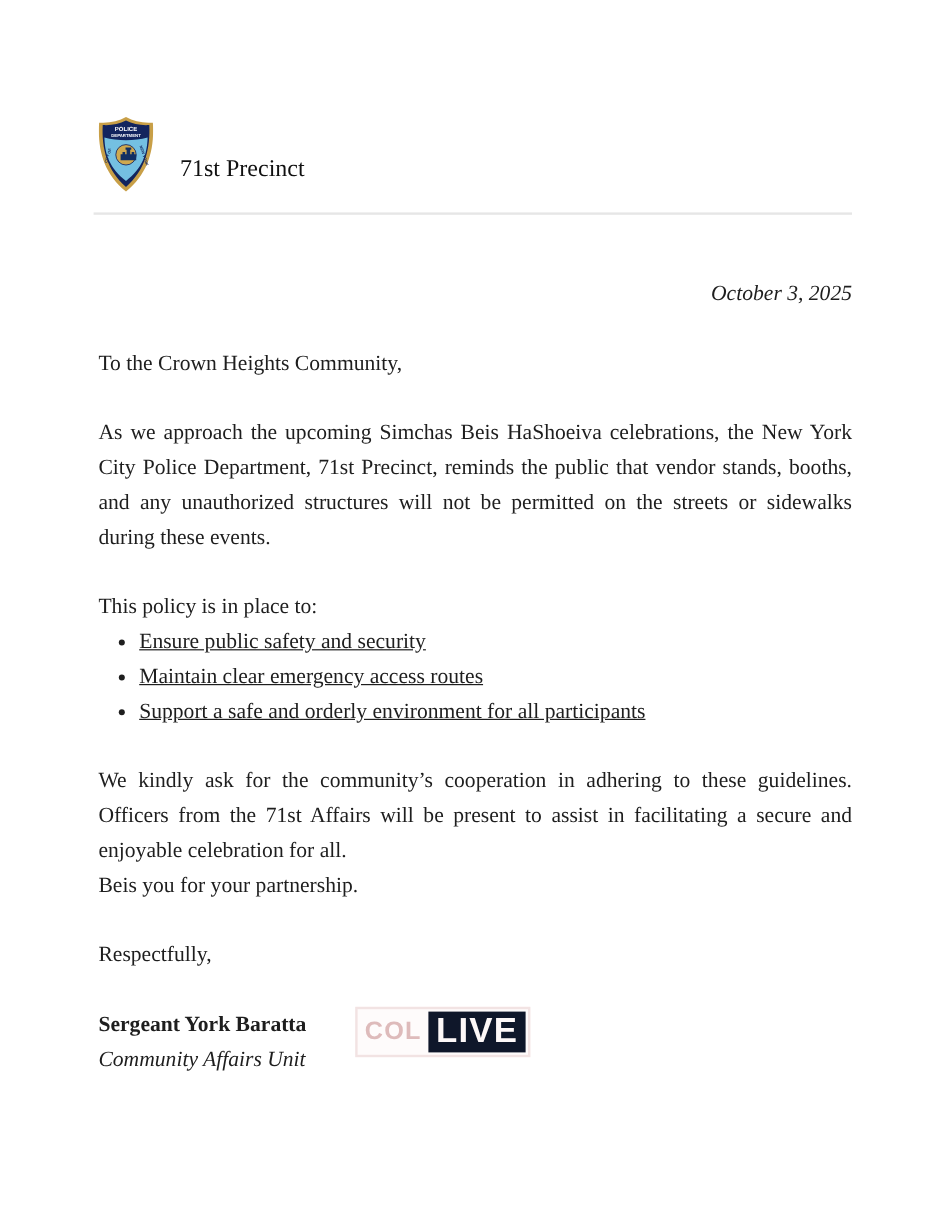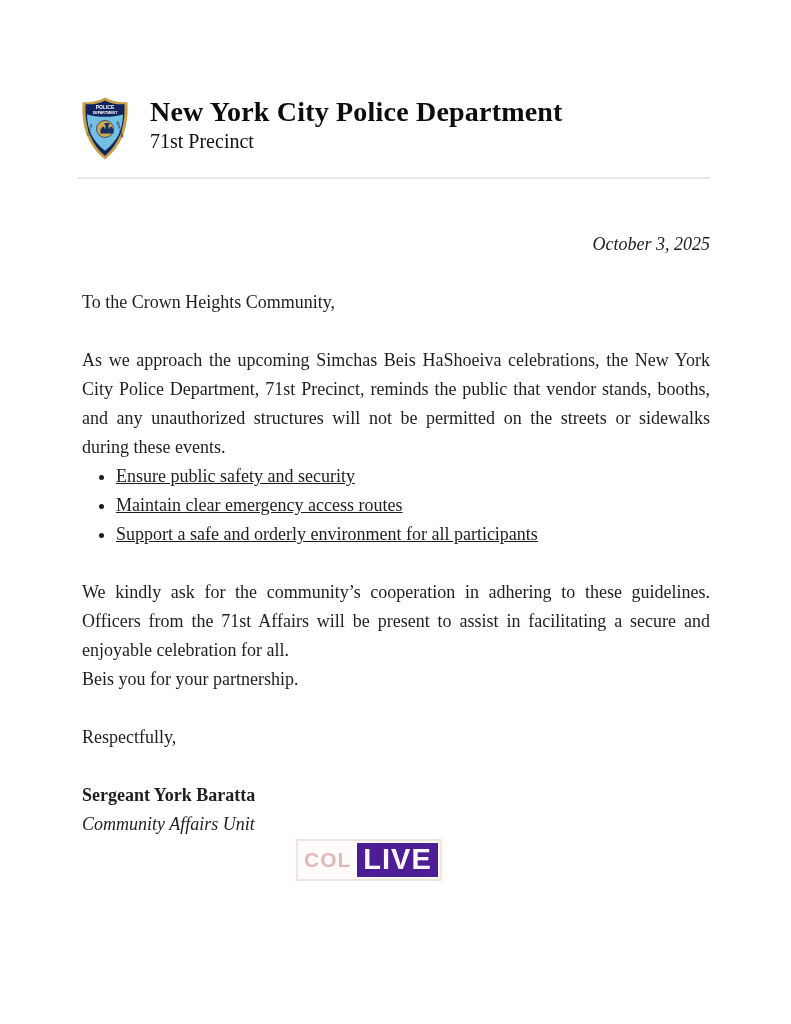--- a/index.html
+++ b/index.html
@@ -53,21 +53,21 @@
     font-family: "Liberation Sans", "DejaVu Sans", sans-serif;
     font-weight: bold; letter-spacing: 1px;
   }
   .wm-col {
     padding: 1px 4px 1px 6px;
     font-size: 21px; line-height: 36px;
     color: #debbbb;
   }
   .wm-live {
     margin: 2px;
-    background: #4c1d95; color: #fdf8f8;
+    background: #0f172a; color: #fdf8f8;
     font-size: 29px; line-height: 32px;
     padding: 0 6px;
   }
 </style>
 </head>
 <body>
 
 <div class="page">
 
   <div class="header">
@@ -75,30 +75,30 @@
       <path d="M23 0.6 C29.5 4.3 37.5 5.9 45.4 5.2 C46.8 27.5 41.6 47.5 23 62.5 C4.4 47.5 -0.8 27.5 0.6 5.2 C8.5 5.9 16.5 4.3 23 0.6 Z" fill="#c89f47"></path>
       <path d="M23 3.4 C28.7 6.3 35.6 7.7 42.4 7.2 C43.4 27 38.9 44.8 23 58.9 C7.1 44.8 2.6 27 3.6 7.2 C10.4 7.7 17.3 6.3 23 3.4 Z" fill="#12245e"></path>
       <path d="M5 17.5 C16 20.6 30 20.6 41 17.5 C40.6 32 36.5 43 23 53.8 C9.5 43 5.4 32 5 17.5 Z" fill="#74c0e2"></path>
       <circle cx="23" cy="32" r="8.5" fill="#cfa94f" stroke="#12245e" stroke-width="0.7"></circle>
       <path d="M18.5 36.5 l0 -5 l1.6 0 l0 -1.8 l2.2 0 l0 1.8 l1.2 0 l0 -3.8 l-0.9 0 l0 -1.8 l4.8 0 l0 1.8 l-0.9 0 l0 3.8 l1.2 0 l0 -1.8 l2.2 0 l0 1.8 l1.6 0 l0 5 Z" fill="#123063"></path>
       <text x="23" y="12.2" font-size="5" font-weight="bold" fill="#ffffff" text-anchor="middle" font-family="Liberation Sans, sans-serif">POLICE</text>
       <text x="23" y="17" font-size="3.6" font-weight="bold" fill="#ffffff" text-anchor="middle" font-family="Liberation Sans, sans-serif">DEPARTMENT</text>
       <text x="9" y="33" font-size="3.2" font-weight="bold" fill="#12245e" text-anchor="middle" transform="rotate(-72 9 33)" font-family="Liberation Sans, sans-serif">CITY OF</text>
       <text x="37" y="33" font-size="3.2" font-weight="bold" fill="#12245e" text-anchor="middle" transform="rotate(72 37 33)" font-family="Liberation Sans, sans-serif">NEW YORK</text>
     </svg>
-    <div class="org-name">New York City Police Department</div>
     <div class="precinct">71st Precinct</div>
   </div>
 
   <div class="divider"></div>
 
   <div class="letter">
     <p class="first date-line">October 3, 2025</p>
     <p>To the Crown Heights Community,</p>
     <p class="just">As we approach the upcoming Simchas Beis HaShoeiva celebrations, the New York City Police Department, 71st Precinct, reminds the public that vendor stands, booths, and any unauthorized structures will not be permitted on the streets or sidewalks during these events.</p>
+    <p>This policy is in place to:</p>
     <ul>
       <li>Ensure public safety and security</li>
       <li>Maintain clear emergency access routes</li>
       <li>Support a safe and orderly environment for all participants</li>
     </ul>
     <p class="just">We kindly ask for the community’s cooperation in adhering to these guidelines. Officers from the 71st Affairs will be present to assist in facilitating a secure and enjoyable celebration for all.</p>
     <p class="no-gap">Beis you for your partnership.</p>
     <p>Respectfully,</p>
     <p class="sig-name">Sergeant York Baratta</p>
     <p class="sig-italic">Community Affairs Unit</p>

